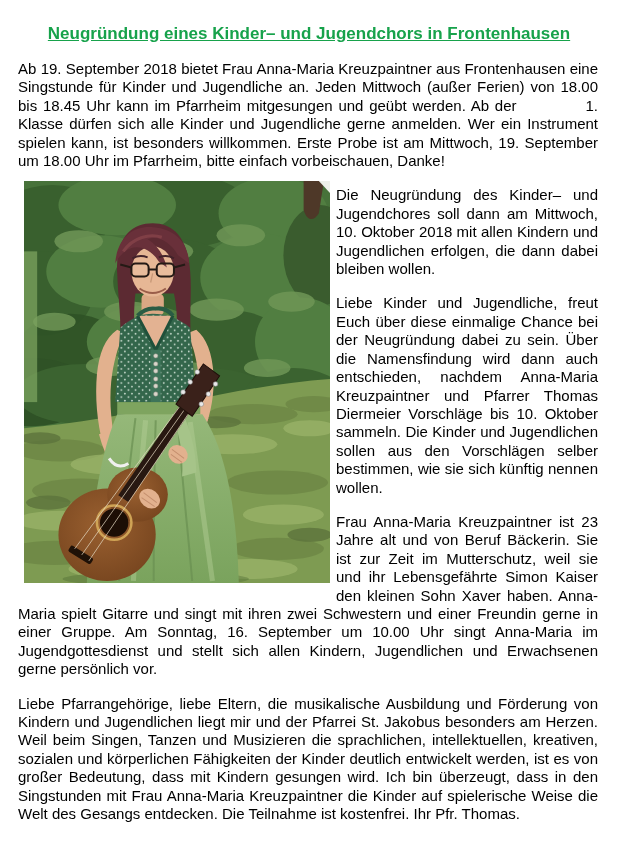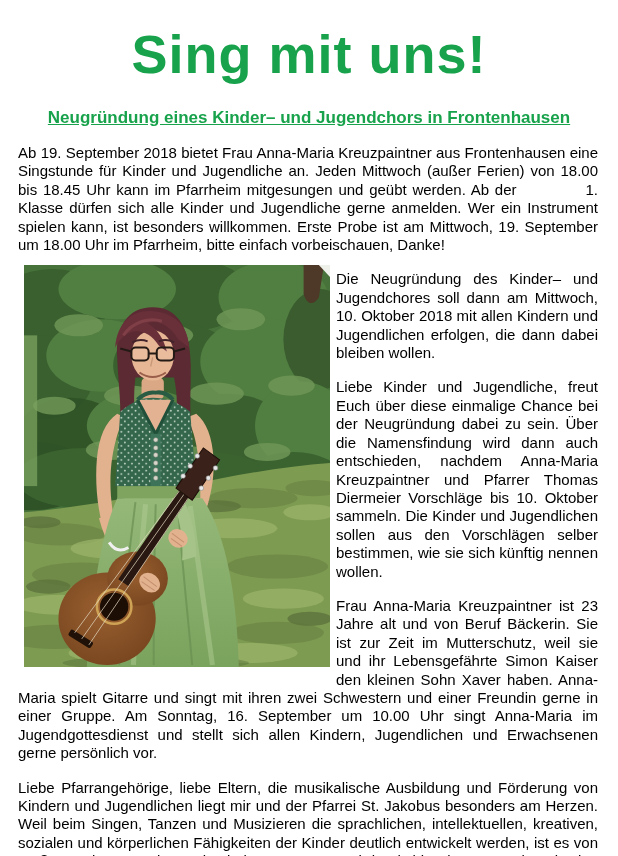--- a/index.html
+++ b/index.html
@@ -41,21 +41,20 @@
     width:306px;height:402px;
     margin:2px 6px 5px 6px;
   }
   .photo svg{display:block;width:100%;height:100%;}
 </style>
 </head>
 <body>
 
 <div class="page">
 
-  <h1 class="title">Sing mit uns!</h1>
   <h2 class="subtitle">Neugründung eines Kinder– und Jugendchors in Frontenhausen</h2>
 
   <div class="content">
 
     <p class="para">Ab 19. September 2018 bietet Frau Anna-Maria Kreuzpaintner aus Frontenhausen eine Singstunde für Kinder und Jugendliche an. Jeden Mittwoch (außer Ferien) von 18.00 bis 18.45 Uhr kann im Pfarrheim mitgesungen und geübt werden. Ab der &nbsp;&nbsp;&nbsp;&nbsp;&nbsp;&nbsp;&nbsp;&nbsp;&nbsp;&nbsp; 1. Klasse dürfen sich alle Kinder und Jugendliche gerne anmelden. Wer ein Instrument spielen kann, ist besonders willkommen. Erste Probe ist am Mittwoch, 19. September um 18.00 Uhr im Pfarrheim, bitte einfach vorbeischauen, Danke!</p>
 
     <div class="photo">
       <svg viewBox="0 0 302 400" preserveAspectRatio="none">
         <defs>
           <pattern id="dots" patternUnits="userSpaceOnUse" width="7" height="7">

